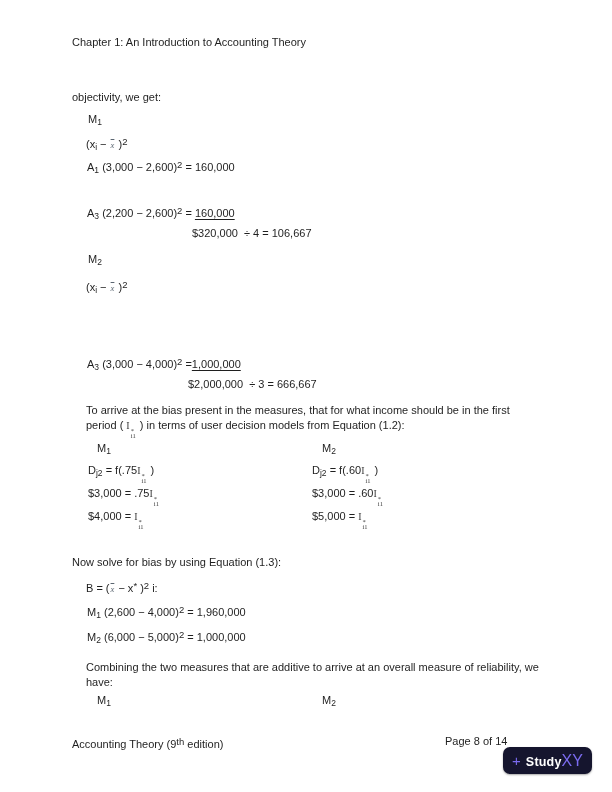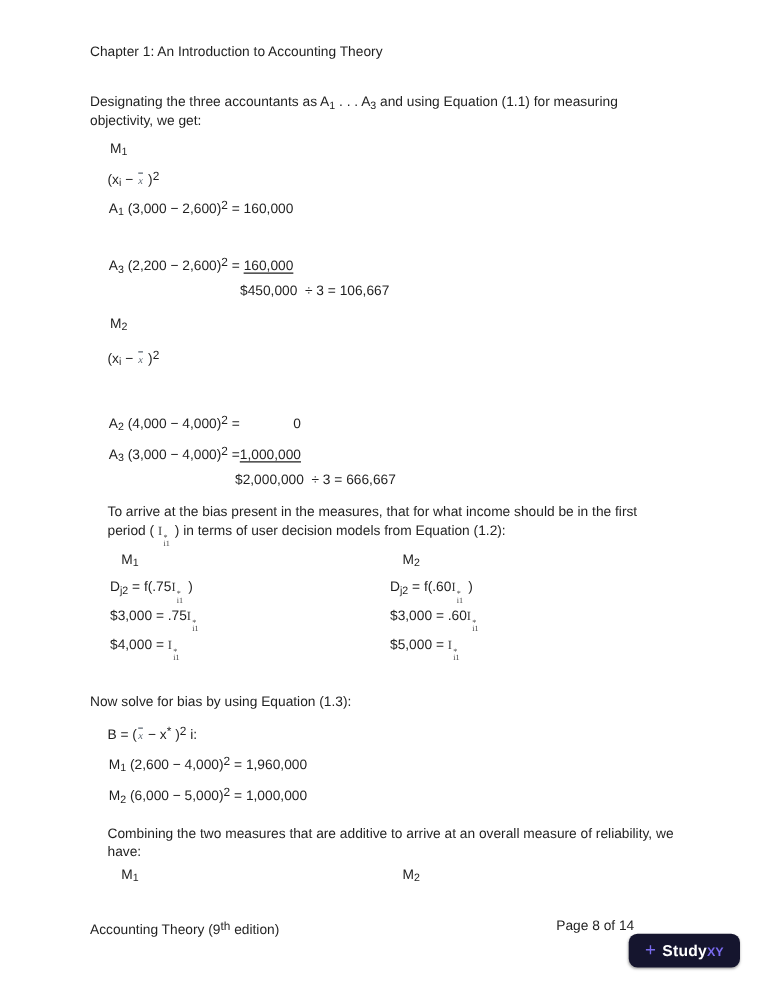--- a/index.html
+++ b/index.html
@@ -73,44 +73,42 @@
     color:#7a6bef;
     line-height:15px;
   }
   .badge .bname{
     font-size:12.5px;
     font-weight:700;
     color:#ffffff;
     letter-spacing:0.2px;
   }
   .badge .bxy{
-    font-size:10px;
-    font-weight:700;
+    font-size:16px;
+    font-weight:400;
     color:#6f5df0;
   }
 </style>
 </head>
 <body>
 
 <div class="page">
 
   <div class="line" style="left:72px;top:36px">Chapter 1: An Introduction to Accounting Theory</div>
 
-  <div class="line" style="left:72px;top:76px"><span>Designating the three accountants as A</span><span class="sb">1</span><span> . . . A</span><span class="sb">3</span><span> and using Equation (1.1) for measuring</span></div>
   <div class="line" style="left:72px;top:91px">objectivity, we get:</div>
 
   <div class="line" style="left:88px;top:113px"><span>M</span><span class="sb">1</span></div>
   <div class="line" style="left:86px;top:135px"><span>(x</span><span class="sb">i</span><span> − </span><span class="xbar">x</span><span> )</span><span class="sp">2</span></div>
   <div class="line" style="left:87px;top:158px"><span>A</span><span class="sb">1</span><span> (3,000 − 2,600)</span><span class="sp">2</span><span> = 160,000</span></div>
   <div class="line" style="left:87px;top:204px"><span>A</span><span class="sb">3</span><span> (2,200 − 2,600)</span><span class="sp">2</span><span> = </span><span class="u">160,000</span></div>
-  <div class="line" style="left:192px;top:227px">$450,000  ÷ 3 = 106,667</div>
+  <div class="line" style="left:192px;top:227px">$320,000  ÷ 4 = 106,667</div>
 
   <div class="line" style="left:88px;top:253px"><span>M</span><span class="sb">2</span></div>
   <div class="line" style="left:86px;top:278px"><span>(x</span><span class="sb">i</span><span> − </span><span class="xbar">x</span><span> )</span><span class="sp">2</span></div>
-  <div class="line" style="left:87px;top:330px"><span>A</span><span class="sb">2</span><span> (4,000 − 4,000)</span><span class="sp">2</span><span> =              0</span></div>
   <div class="line" style="left:87px;top:355px"><span>A</span><span class="sb">3</span><span> (3,000 − 4,000)</span><span class="sp">2</span><span> =</span><span class="u">1,000,000</span></div>
   <div class="line" style="left:188px;top:378px">$2,000,000  ÷ 3 = 666,667</div>
 
   <div class="line" style="left:86px;top:404px">To arrive at the bias present in the measures, that for what income should be in the first</div>
   <div class="line" style="left:86px;top:419px"><span>period ( </span><span class="iser">I</span><span class="st"><span>*</span><span>i1</span></span><span> ) in terms of user decision models from Equation (1.2):</span></div>
 
   <div class="line" style="left:97px;top:442px"><span>M</span><span class="sb">1</span></div>
   <div class="line" style="left:322px;top:442px"><span>M</span><span class="sb">2</span></div>
   <div class="line" style="left:88px;top:464px"><span>D</span><span class="sb">j2</span><span> = f(.75</span><span class="iser">I</span><span class="st"><span>*</span><span>i1</span></span><span> )</span></div>
   <div class="line" style="left:312px;top:464px"><span>D</span><span class="sb">j2</span><span> = f(.60</span><span class="iser">I</span><span class="st"><span>*</span><span>i1</span></span><span> )</span></div>

